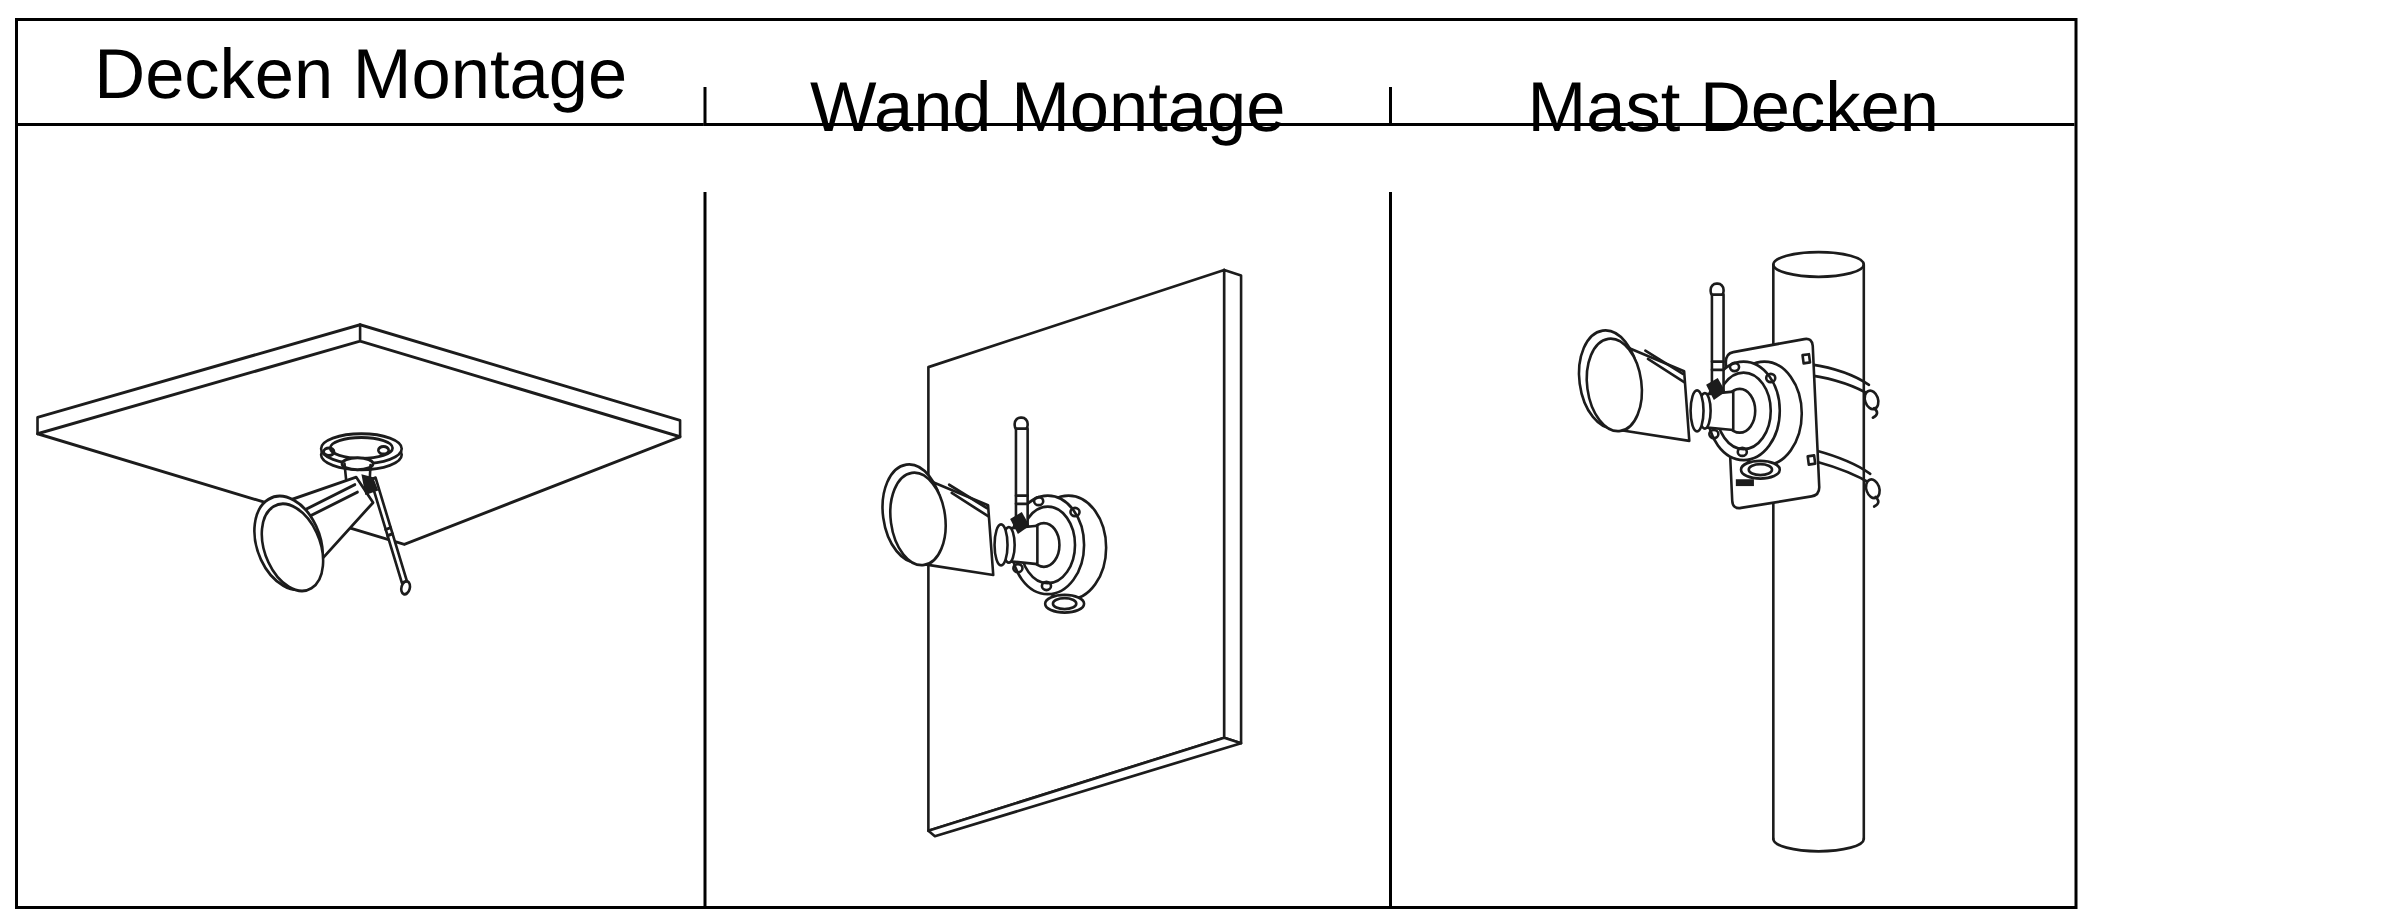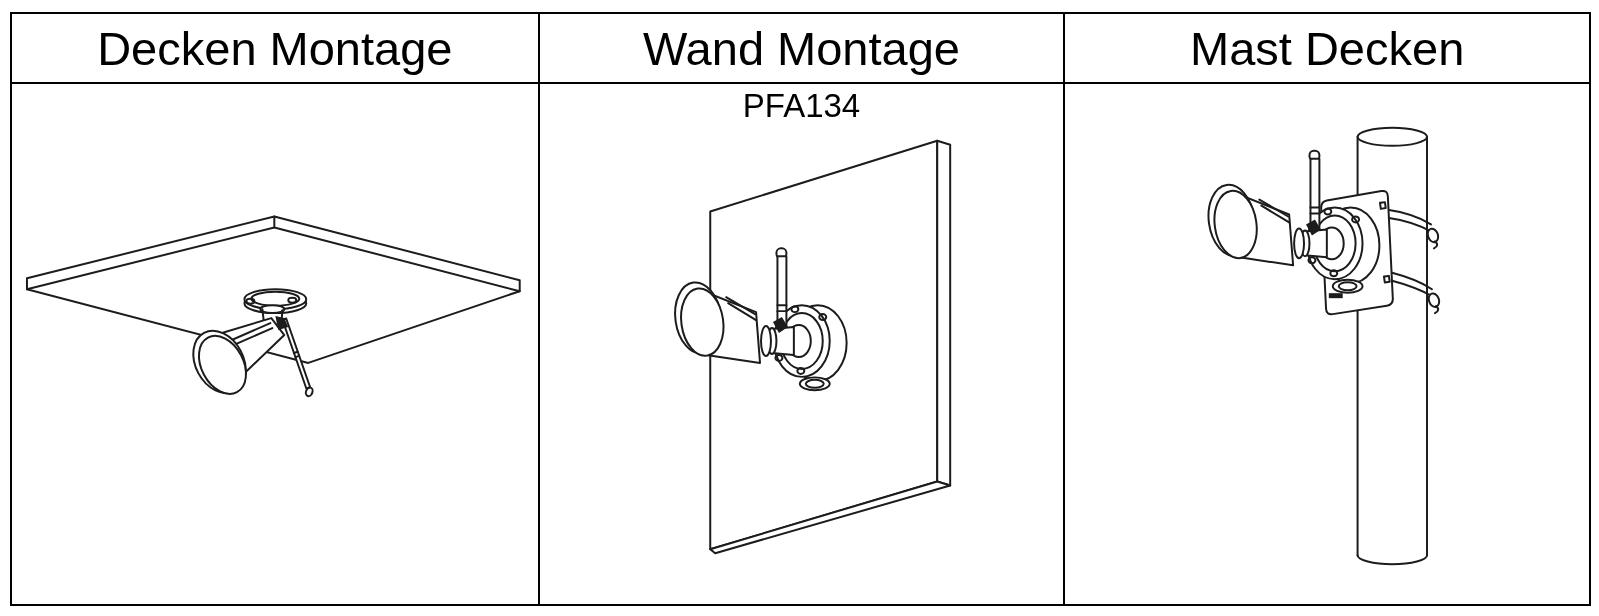--- a/index.html
+++ b/index.html
@@ -9,41 +9,41 @@
     width: 1599px;
     height: 616px;
     overflow: hidden;
     font-family: "Liberation Sans", sans-serif;
     color: #000000;
   }
   .mount-table {
     position: absolute;
     left: 10px;
     top: 12px;
-    width: 1581px;
+    width: 1375px;
     height: 594px;
     box-sizing: border-box;
     border: 2px solid #000000;
     background: #ffffff;
     display: grid;
     grid-template-columns: 1fr 1fr 1fr;
     grid-template-rows: 70px 1fr;
   }
   .hcell {
     display: flex;
     align-items: center;
     justify-content: center;
     font-size: 47px;
     line-height: 1;
     border-bottom: 2px solid #000000;
     box-sizing: border-box;
     white-space: nowrap;
     letter-spacing: 0px;
   }
-  .col-sep { border-left: 2px solid #000000; }
+  .col-sep { border-left: 2px solid #000000; margin-top: 44px; }
   .bcell {
     position: relative;
     box-sizing: border-box;
     overflow: hidden;
   }
   .plabel {
     position: absolute;
     top: 5px;
     left: 0;
     right: 0;
@@ -111,21 +111,20 @@
             <ellipse cx="-56" cy="62" rx="24" ry="33" transform="rotate(-28 -56 62)" fill="#ffffff"></ellipse>
             <ellipse cx="-53" cy="65" rx="21" ry="31" transform="rotate(-28 -53 65)" fill="#ffffff"></ellipse>
             <polygon fill="#1c1c1c" stroke="none" points="0,16 9,18 13,27 3,30"></polygon>
           </g>
         </g>
       </g>
     </svg>
   </div>
 
   <div class="bcell col-sep">
-    <div class="plabel">PFA134</div>
     <svg viewBox="0 0 526 522" preserveAspectRatio="none">
       <g stroke="#1c1c1c" stroke-width="2" fill="none" stroke-linecap="round" stroke-linejoin="round">
 
         <g>
           <polygon fill="#ffffff" points="171,128 399,57 399,399 171,467"></polygon>
           <polygon fill="#ffffff" points="399,57 412,61 412,403 399,399"></polygon>
           <polygon fill="#ffffff" points="171,467 399,399 412,403 176,471"></polygon>
         </g>
 
         <g transform="translate(263,258)">

